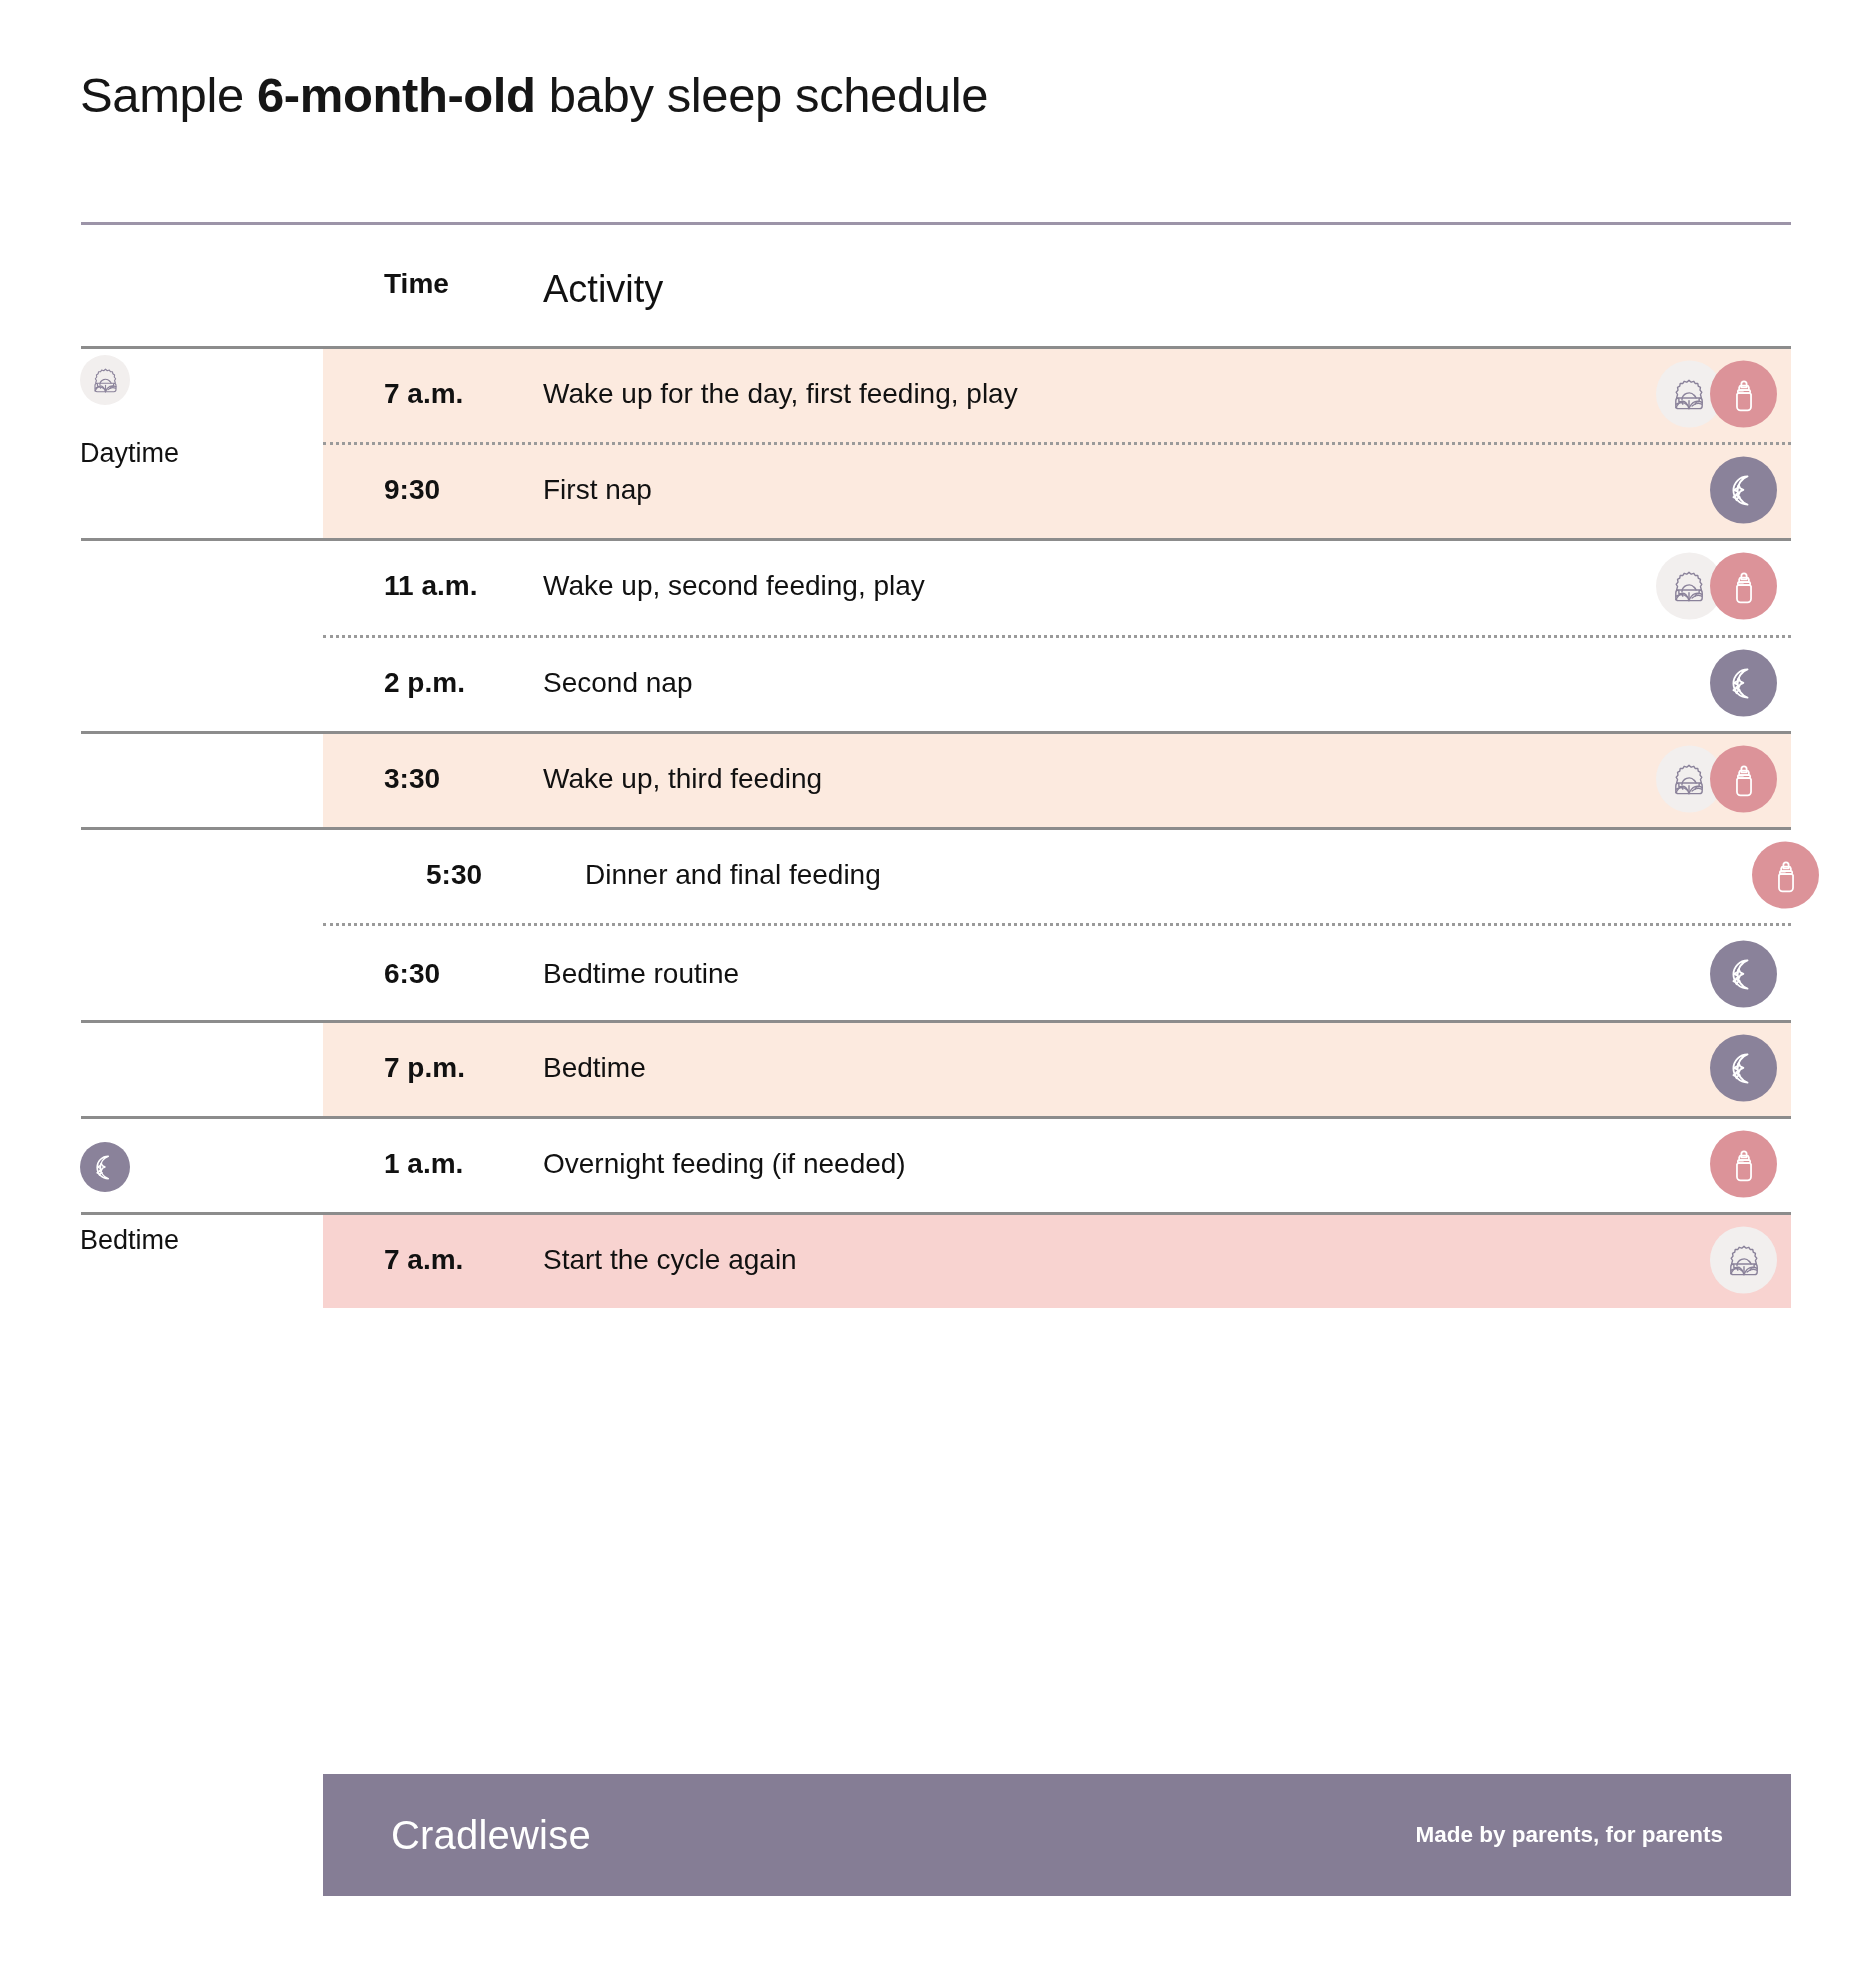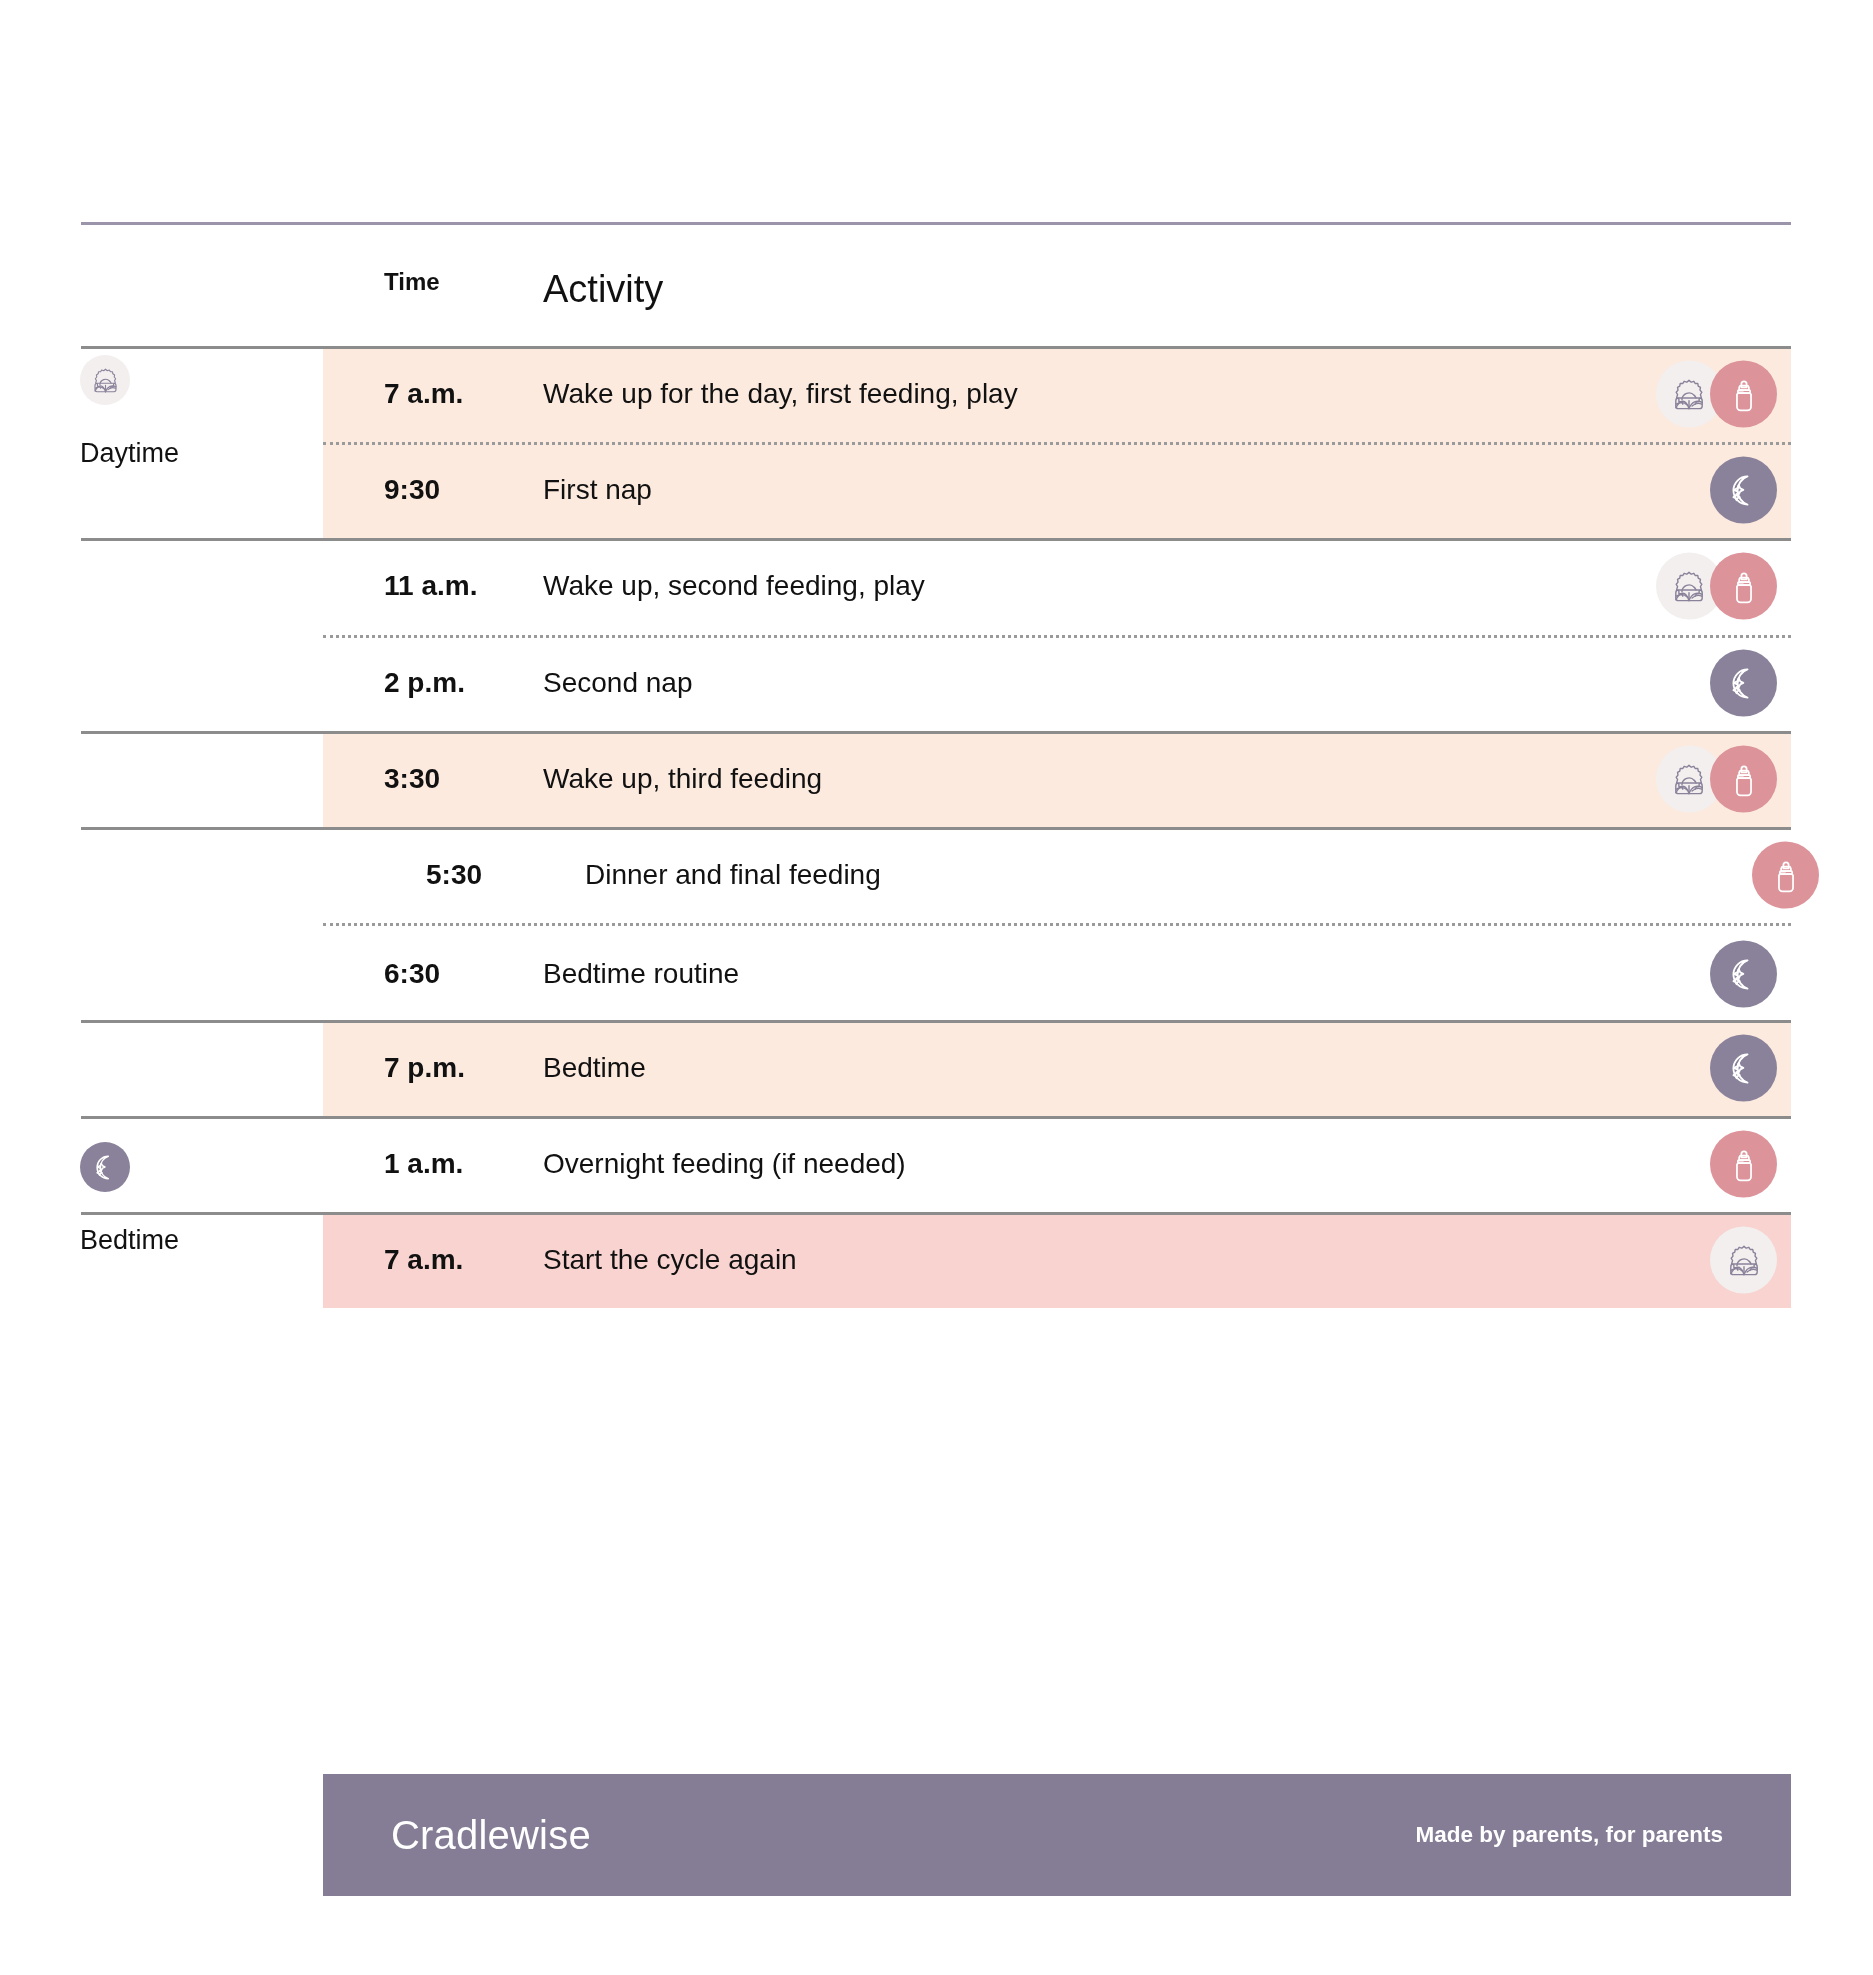--- a/index.html
+++ b/index.html
@@ -45,21 +45,21 @@
   
   .col-head {
     position: absolute;
     top: 268px;
     height: 40px;
   }
   .col-head .time-h {
     position: absolute;
     left: 384px;
     top: 0;
-    font-size: 24px;
+    font-size: 28px;
     font-weight: 700;
     color: #111111;
   }
   .col-head .act-h {
     position: absolute;
     left: 543px;
     top: 0;
     font-size: 38px;
     font-weight: 400;
     color: #111111;
@@ -199,20 +199,23 @@
     font-size: 22.5px;
     font-weight: 700;
     color: #ffffff;
   }
 </style>
 </head>
 <body>
 
 <div class="page">
 
+  <div class="title">
+    <span>Sample </span><span class="bold">6-month-old</span><span> baby sleep schedule</span>
+  </div>
 
   <div class="rule-top"></div>
 
   <div class="col-head">
     <div class="time-h">Time</div>
     <div class="act-h">Activity</div>
   </div>
 
   <div class="table" id="table-body">
       <div class="band peach" style="top: 0px; height: 192px;"></div>

